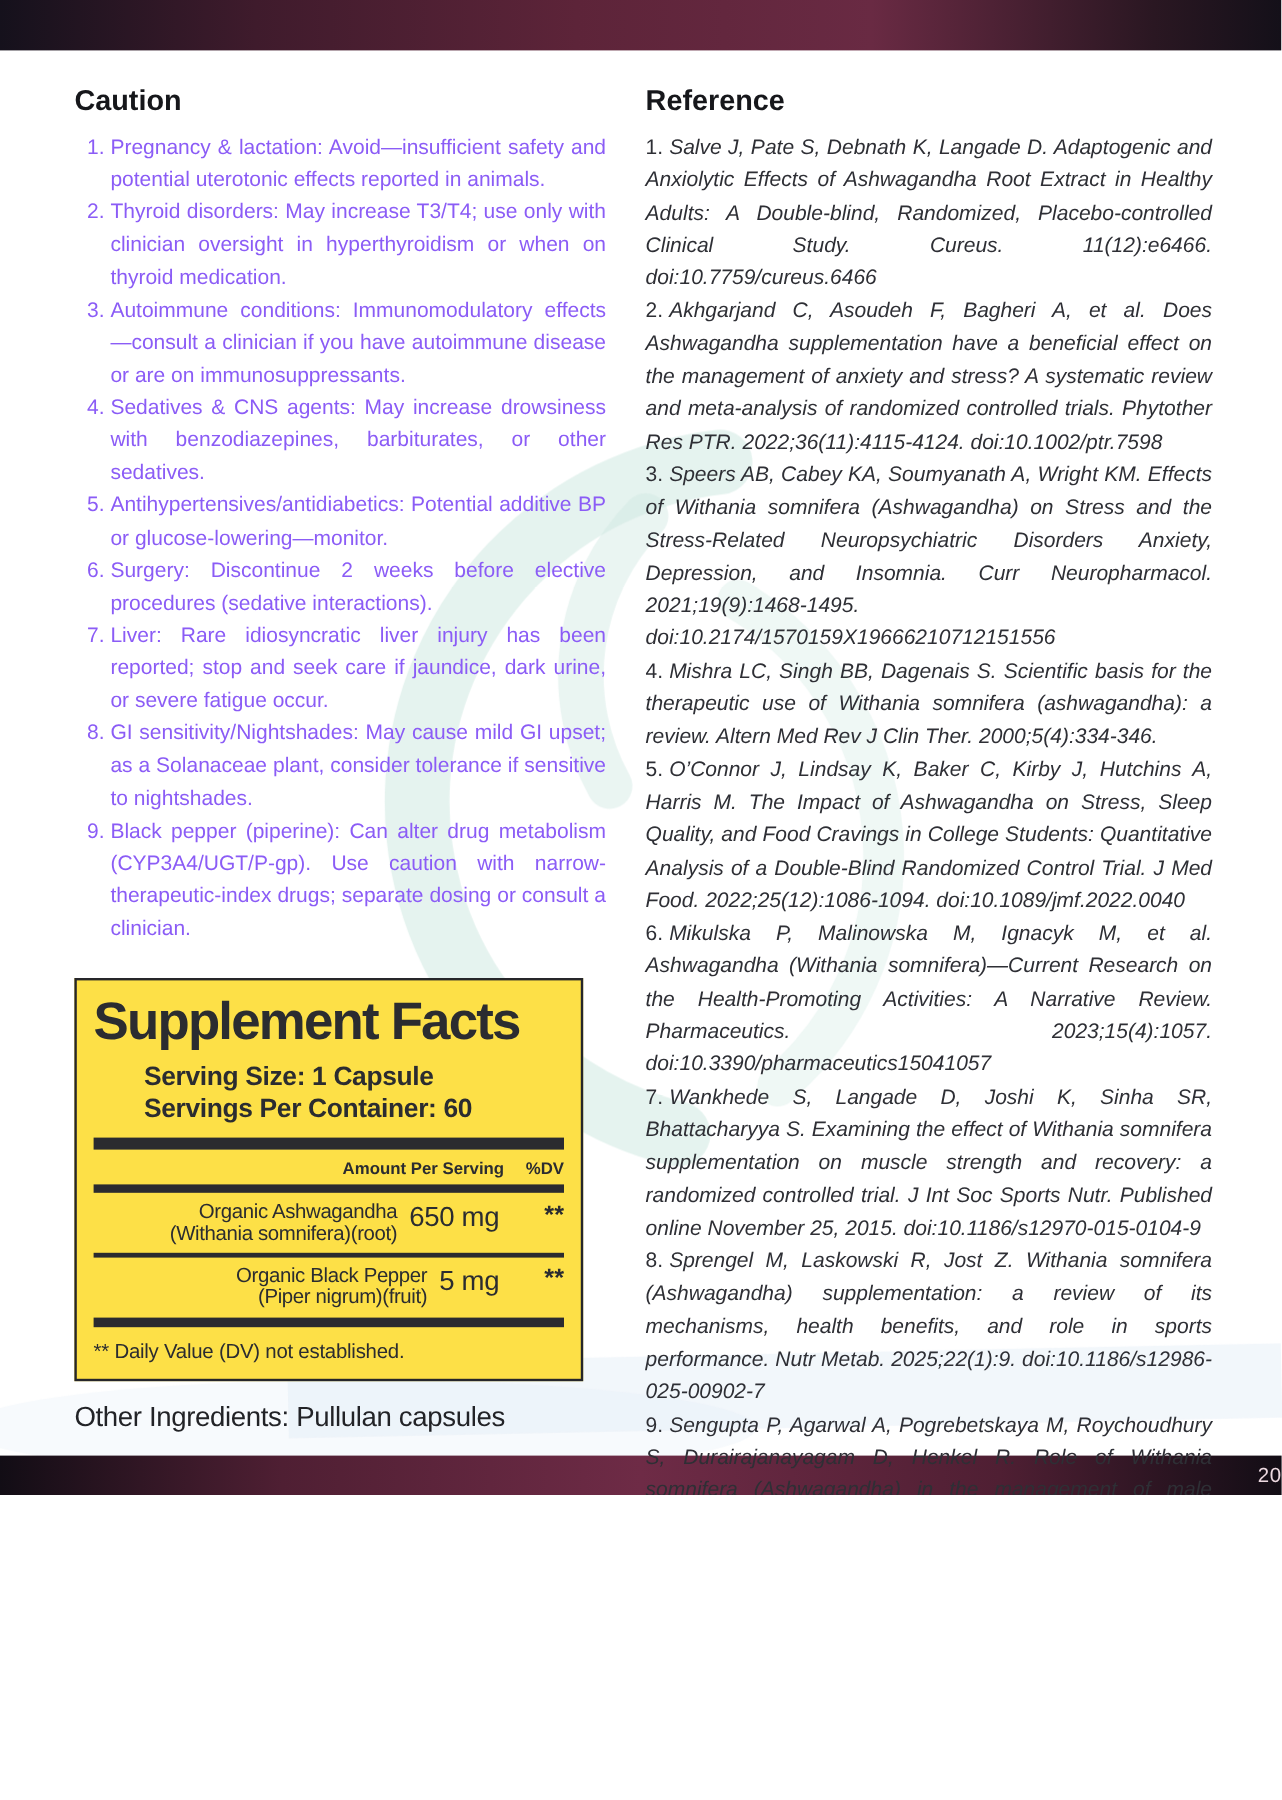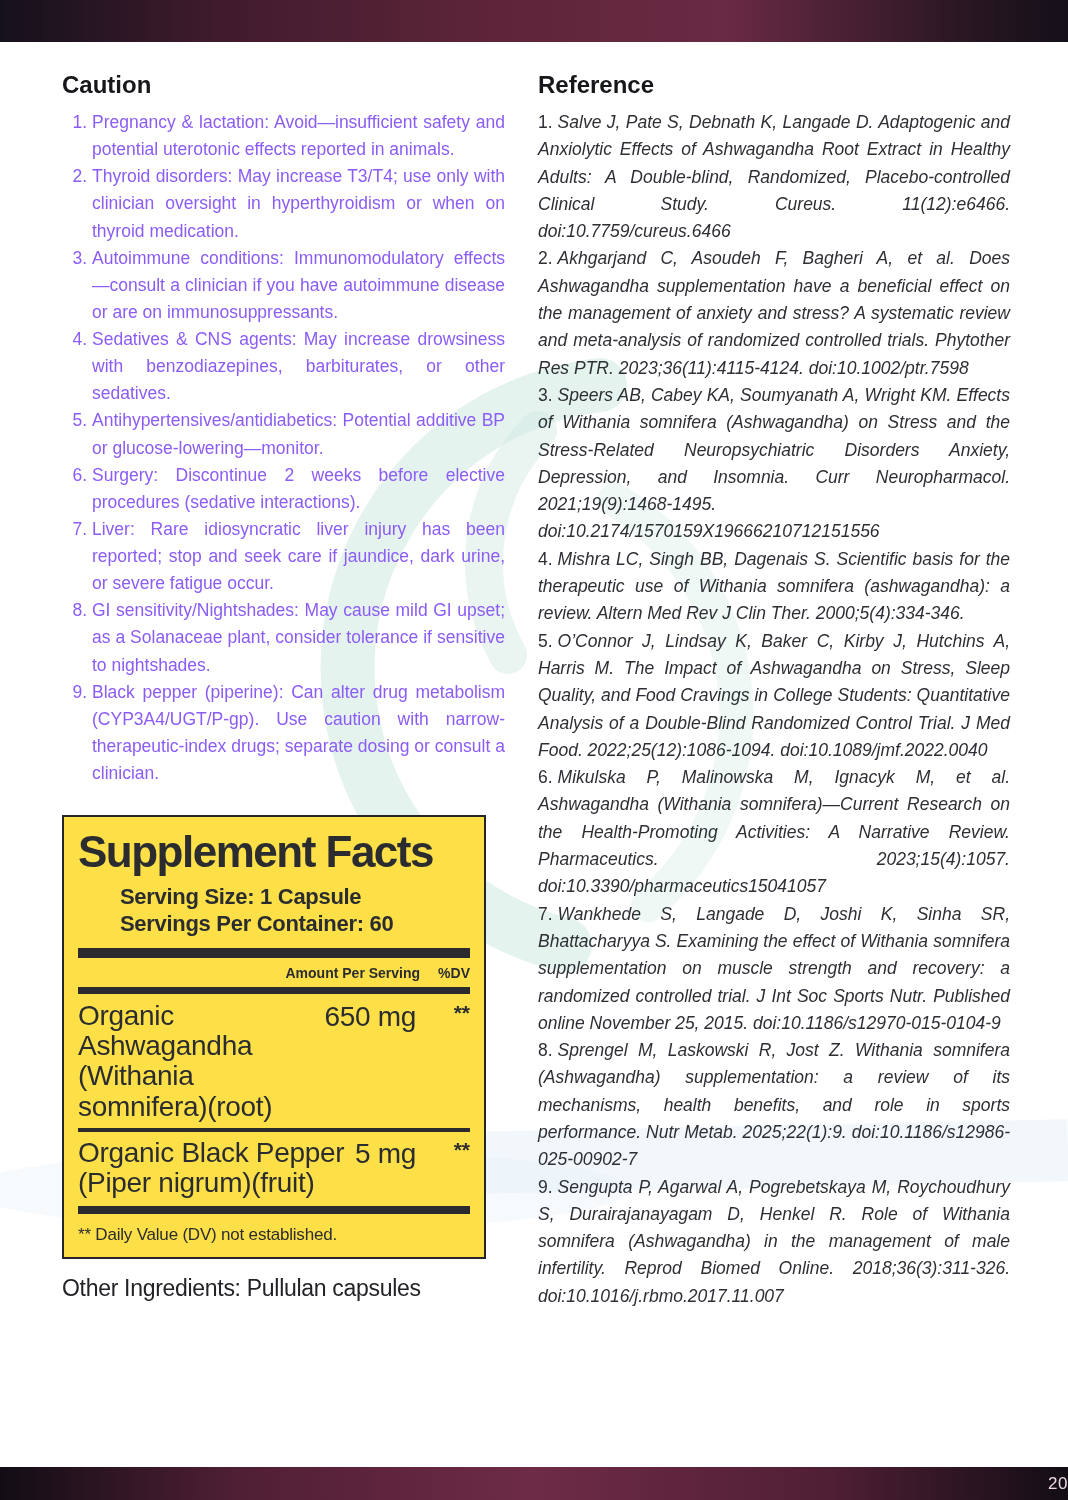--- a/index.html
+++ b/index.html
@@ -1,18 +1,18 @@
 <!DOCTYPE html>
 <html><head>
 <meta charset="utf-8">
 <style>
   * { box-sizing: border-box; }
   html,body { margin:0; padding:0; background:#ffffff; }
   .page {
-    position:relative; width:1068px; height:1500px; margin:0 auto;
+    position:relative; width:1068px; height:1246px; margin:0 auto;
     background:#ffffff; overflow:hidden;
     font-family:"Liberation Sans", sans-serif;
     color:#2e2f35;
   }
   
   .top-bar {
     position:absolute; top:0; left:0; width:100%; height:42px;
     background:linear-gradient(90deg,#15111c 0%,#3f1b2c 20%,#5d2439 45%,#692a43 68%,#2a1722 90%,#141019 100%);
   }
   .bottom-bar {
@@ -67,22 +67,22 @@
   .bar-4  { height:4px;  margin:2px 0 4px; }
   .bar-8  { height:8px;  margin:4px 0 6px; }
   .facts-header {
     display:flex; justify-content:flex-end; align-items:baseline; gap:18px;
     font-size:14px; font-weight:700; padding:2px 0 2px;text-align:right;
   }
   .facts-row {
     display:grid; grid-template-columns:1fr auto 44px; column-gap:10px;
     align-items:start; padding:2px 0 4px;
   }
-  .facts-name   { font-size:28px; line-height:1.08; letter-spacing:-0.3px; }
-  .facts-amount { font-size:28px; letter-spacing:-0.3px; }
+  .facts-name   { font-size:17px; line-height:1.08; letter-spacing:-0.3px;text-align:right; }
+  .facts-amount { font-size:23px; letter-spacing:-0.3px; }
   .facts-dv     { font-size:21px; font-weight:700; text-align:right; padding-top:0; }
   .facts-footnote { font-size:17px; padding-top:5px; letter-spacing:-0.2px; }
 
   .other-ing { margin-top:16px; font-size:23px; font-weight:500; color:#222327; letter-spacing:-0.3px; }
 </style>
 </head>
 <body>
 
 <div class="page">
 
@@ -145,21 +145,21 @@
         <div class="facts-footnote">** Daily Value (DV) not established.</div>
       </div>
 
       <div class="other-ing">Other Ingredients: Pullulan capsules</div>
     </div>
 
     <div class="col-right">
       <h2 class="section-heading">Reference</h2>
 
       <p class="ref-item"><span class="ref-num">1.</span><span class="ref-text">Salve J, Pate S, Debnath K, Langade D. Adaptogenic and Anxiolytic Effects of Ashwagandha Root Extract in Healthy Adults: A Double-blind, Randomized, Placebo-controlled Clinical Study. Cureus. 11(12):e6466. doi:10.7759/cureus.6466</span></p>
-      <p class="ref-item"><span class="ref-num">2.</span><span class="ref-text">Akhgarjand C, Asoudeh F, Bagheri A, et al. Does Ashwagandha supplementation have a beneficial effect on the management of anxiety and stress? A systematic review and meta-analysis of randomized controlled trials. Phytother Res PTR. 2023;36(11):4115-4124. doi:10.1002/ptr.7598</span></p>
+      <p class="ref-item"><span class="ref-num">2.</span><span class="ref-text">Akhgarjand C, Asoudeh F, Bagheri A, et al. Does Ashwagandha supplementation have a beneficial effect on the management of anxiety and stress? A systematic review and meta-analysis of randomized controlled trials. Phytother Res PTR. 2022;36(11):4115-4124. doi:10.1002/ptr.7598</span></p>
       <p class="ref-item"><span class="ref-num">3.</span><span class="ref-text">Speers AB, Cabey KA, Soumyanath A, Wright KM. Effects of Withania somnifera (Ashwagandha) on Stress and the Stress-Related Neuropsychiatric Disorders Anxiety, Depression, and Insomnia. Curr Neuropharmacol. 2021;19(9):1468-1495. doi:10.2174/1570159X19666210712151556</span></p>
       <p class="ref-item"><span class="ref-num">4.</span><span class="ref-text">Mishra LC, Singh BB, Dagenais S. Scientific basis for the therapeutic use of Withania somnifera (ashwagandha): a review. Altern Med Rev J Clin Ther. 2000;5(4):334-346.</span></p>
       <p class="ref-item"><span class="ref-num">5.</span><span class="ref-text">O’Connor J, Lindsay K, Baker C, Kirby J, Hutchins A, Harris M. The Impact of Ashwagandha on Stress, Sleep Quality, and Food Cravings in College Students: Quantitative Analysis of a Double-Blind Randomized Control Trial. J Med Food. 2022;25(12):1086-1094. doi:10.1089/jmf.2022.0040</span></p>
       <p class="ref-item"><span class="ref-num">6.</span><span class="ref-text">Mikulska P, Malinowska M, Ignacyk M, et al. Ashwagandha (Withania somnifera)—Current Research on the Health-Promoting Activities: A Narrative Review. Pharmaceutics. 2023;15(4):1057. doi:10.3390/pharmaceutics15041057</span></p>
       <p class="ref-item"><span class="ref-num">7.</span><span class="ref-text">Wankhede S, Langade D, Joshi K, Sinha SR, Bhattacharyya S. Examining the effect of Withania somnifera supplementation on muscle strength and recovery: a randomized controlled trial. J Int Soc Sports Nutr. Published online November 25, 2015. doi:10.1186/s12970-015-0104-9</span></p>
       <p class="ref-item"><span class="ref-num">8.</span><span class="ref-text">Sprengel M, Laskowski R, Jost Z. Withania somnifera (Ashwagandha) supplementation: a review of its mechanisms, health benefits, and role in sports performance. Nutr Metab. 2025;22(1):9. doi:10.1186/s12986-025-00902-7</span></p>
       <p class="ref-item"><span class="ref-num">9.</span><span class="ref-text">Sengupta P, Agarwal A, Pogrebetskaya M, Roychoudhury S, Durairajanayagam D, Henkel R. Role of Withania somnifera (Ashwagandha) in the management of male infertility. Reprod Biomed Online. 2018;36(3):311-326. doi:10.1016/j.rbmo.2017.11.007</span></p>
     </div>
 
   </div>

